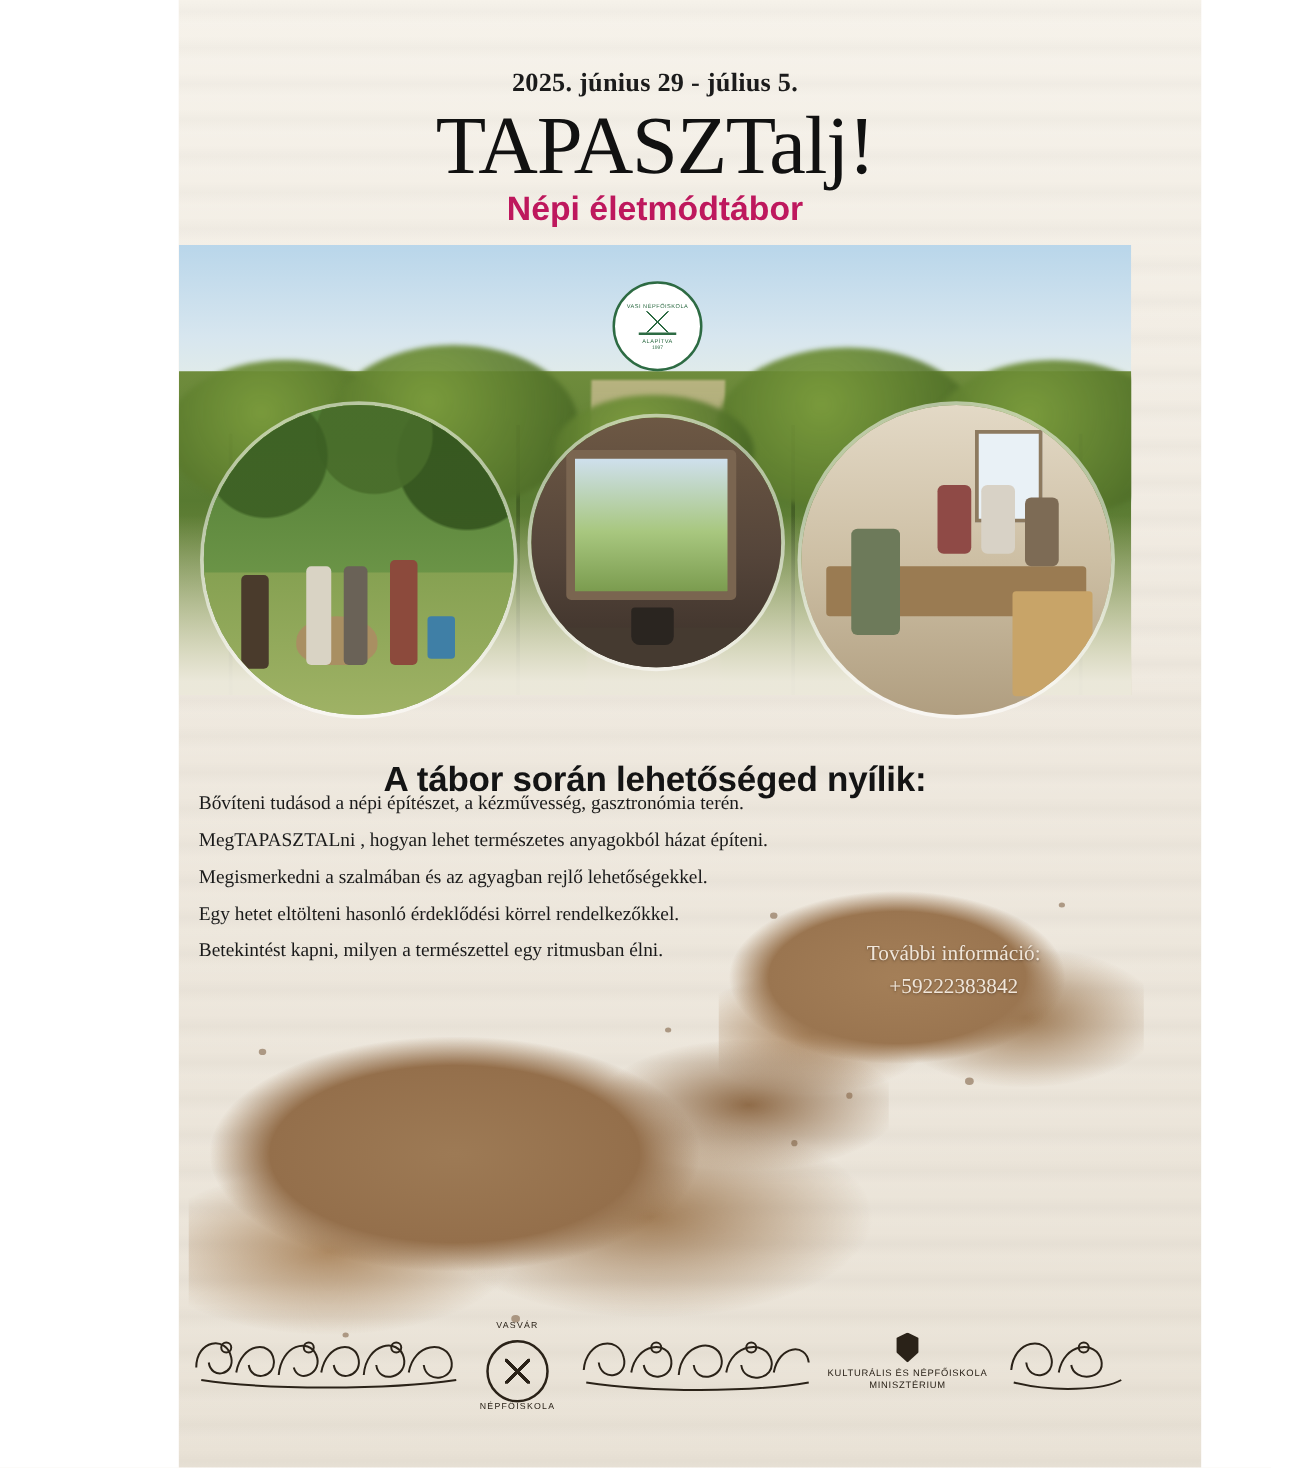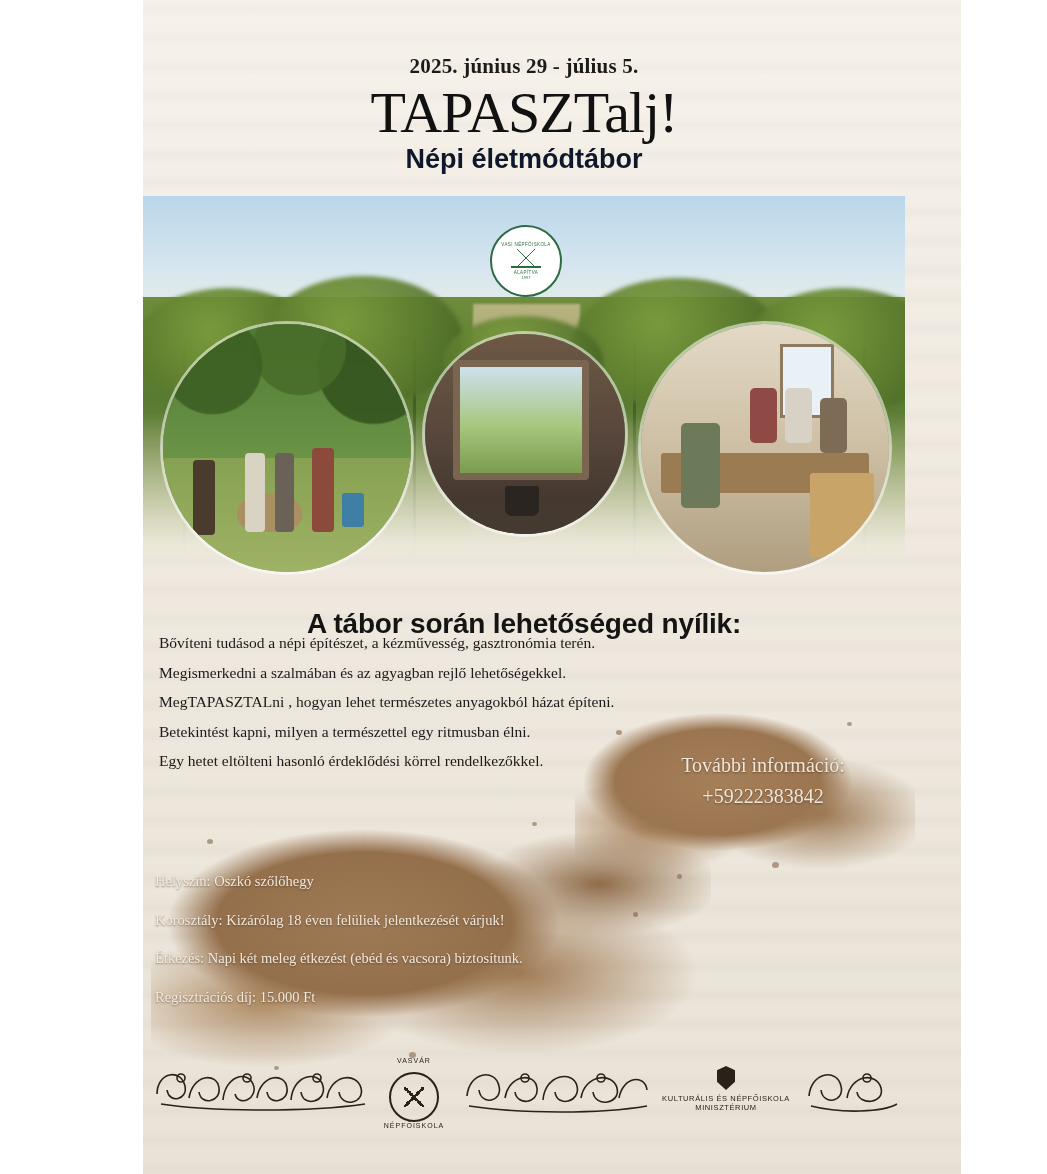--- a/index.html
+++ b/index.html
@@ -52,32 +52,32 @@
     margin-top: 54px;
     font-family: "Liberation Serif", serif;
     font-size: 21px;
     font-weight: bold;
     color: #1b1b1b;
     letter-spacing: 0.2px;
   }
   .main-title {
     margin-top: 4px;
     font-family: "Liberation Serif", serif;
-    font-size: 58px;
+    font-size: 66px;
     line-height: 1.02;
     font-weight: normal;
     color: #111111;
     letter-spacing: -1px;
   }
   .subtitle {
     margin-top: 2px;
     font-family: "Liberation Sans", sans-serif;
     font-size: 27px;
     font-weight: bold;
-    color: #0f172a;
+    color: #be185d;
     text-align: center;
   }
 
   
   .vineyard {
     position: absolute;
     left: 0;
     top: 196px;
     width: 762px;
     height: 360px;
@@ -278,21 +278,21 @@
   
   .contact {
     position: absolute;
     left: 500px;
     top: 750px;
     width: 240px;
     text-align: center;
     z-index: 9;
     font-family: "Liberation Serif", serif;
     color: #f0e6da;
-    font-size: 20px;
+    font-size: 17px;
     line-height: 1.55;
     text-shadow: 0 1px 2px rgba(60,40,25,0.55);
   }
 
   
   .details {
     position: absolute;
     left: 12px;
     top: 862px;
     width: 520px;
@@ -455,37 +455,31 @@
     <div class="soil-speck" style="left:22%; top:95%; width:5px; height:4px;"></div>
     <div class="soil-speck" style="left:68%; top:8%;  width:5px; height:4px;"></div>
   </div>
 
   <div class="content-head">
     <div class="h">A tábor során lehetőséged nyílik:</div>
   </div>
 
   <div class="bullets">
     <div class="line">Bővíteni tudásod a népi építészet, a kézművesség, gasztronómia terén.</div>
+    <div class="line">MegTAPASZTALni , hogyan lehet természetes anyagokból házat építeni.</div>
     <div class="line">Megismerkedni a szalmában és az agyagban rejlő lehetőségekkel.</div>
-    <div class="line">MegTAPASZTALni , hogyan lehet természetes anyagokból házat építeni.</div>
+    <div class="line">Egy hetet eltölteni hasonló érdeklődési körrel rendelkezőkkel.</div>
     <div class="line">Betekintést kapni,  milyen  a természettel egy ritmusban élni.</div>
-    <div class="line">Egy hetet eltölteni hasonló érdeklődési körrel rendelkezőkkel.</div>
   </div>
 
   <div class="contact">
     <div>További információ:</div>
     <div>+59222383842</div>
   </div>
 
-  <div class="details">
-    <div class="d">Helyszín: Oszkó szőlőhegy</div>
-    <div class="d">Korosztály: Kizárólag 18 éven felüliek jelentkezését várjuk!</div>
-    <div class="d">Étkezés: Napi két meleg étkezést (ebéd és vacsora) biztosítunk.</div>
-    <div class="d">Regisztrációs díj: 15.000 Ft</div>
-  </div>
 
   <div class="bottom-strip">
 
     <svg class="orn" style="left:8px; width:220px;" viewBox="0 0 220 62">
       <g fill="none" stroke="#2a2218" stroke-width="1.6">
         <path d="M6 40 C 6 18, 30 14, 34 32 C 37 46, 18 50, 16 36"></path>
         <path d="M38 44 C 42 20, 66 18, 68 34 C 70 48, 50 52, 48 38"></path>
         <path d="M72 46 C 74 22, 96 16, 102 30 C 108 44, 88 54, 84 40"></path>
         <path d="M106 44 C 110 20, 134 18, 136 34 C 138 48, 118 52, 116 38"></path>
         <path d="M140 46 C 142 20, 168 16, 172 32 C 176 48, 152 54, 150 38"></path>

